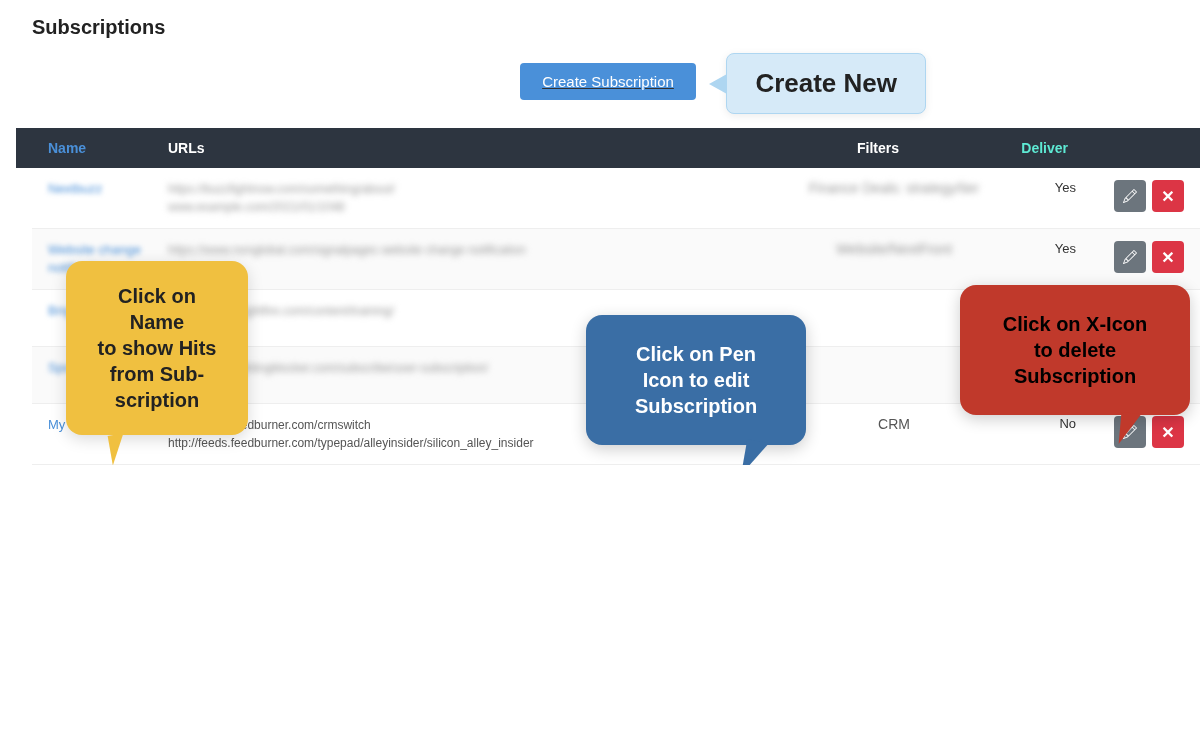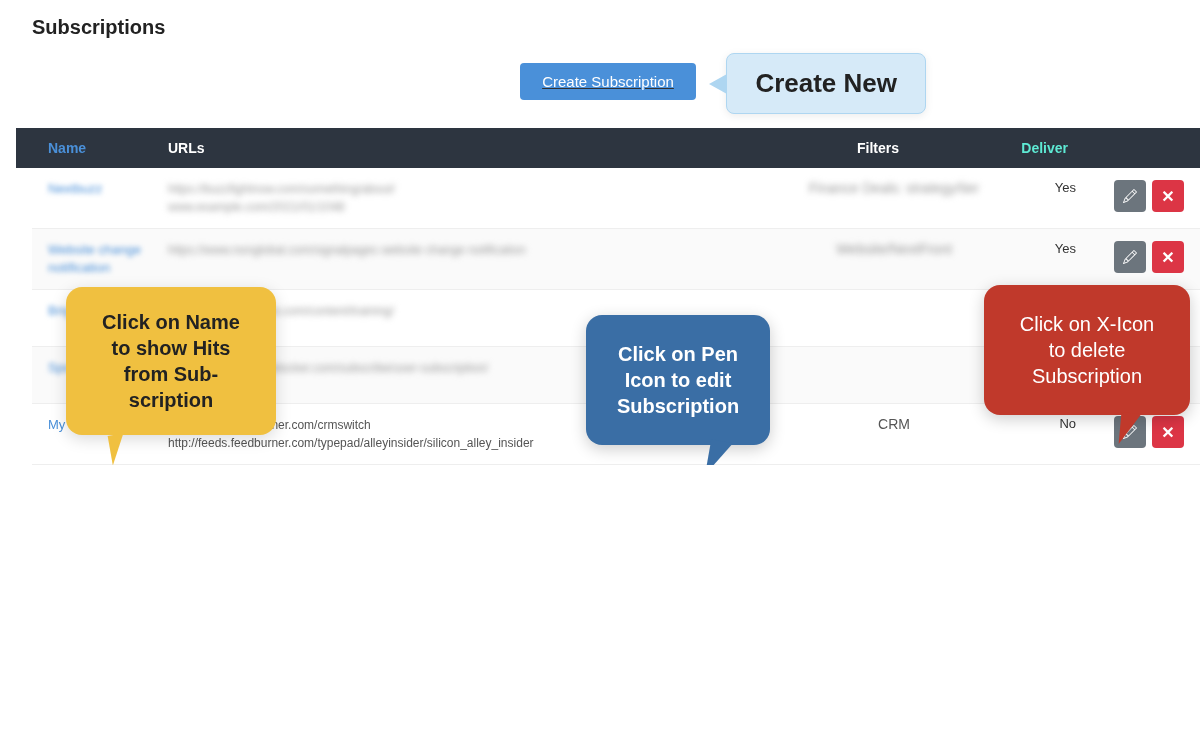--- a/index.html
+++ b/index.html
@@ -181,21 +181,21 @@
     .tooltip-yellow {
       position: absolute;
       left: 50px;
       bottom: 30px;
       background: #f0c040;
       border-radius: 16px;
       padding: 22px 26px;
       font-size: 20px;
       font-weight: 700;
       color: #222;
-      width: 210px;
+      width: 182px;
       text-align: center;
       line-height: 1.3;
       box-shadow: 0 4px 16px rgba(0,0,0,0.15);
     }
     .tooltip-yellow::after {
       content: '';
       position: absolute;
       bottom: -28px;
       left: 44px;
       border-width: 0 16px 30px 16px;
@@ -208,21 +208,21 @@
     .tooltip-blue {
       position: absolute;
       left: 570px;
       bottom: 20px;
       background: #3a6ea5;
       border-radius: 16px;
       padding: 26px 30px;
       font-size: 20px;
       font-weight: 700;
       color: #fff;
-      width: 184px;
+      width: 220px;
       text-align: center;
       line-height: 1.3;
       box-shadow: 0 4px 16px rgba(0,0,0,0.2);
     }
     .tooltip-blue::after {
       content: '';
       position: absolute;
       bottom: -32px;
       right: 40px;
       border-width: 0 0 36px 22px;
@@ -233,23 +233,23 @@
 
     
     .tooltip-red {
       position: absolute;
       right: 10px;
       bottom: 50px;
       background: #c0392b;
       border-radius: 16px;
       padding: 26px 30px;
       font-size: 20px;
-      font-weight: 400;
-      color: #ffffff;
-      width: 206px;
+      font-weight: 700;
+      color: #000000;
+      width: 230px;
       text-align: center;
       line-height: 1.3;
       box-shadow: 0 4px 16px rgba(0,0,0,0.2);
     }
     .tooltip-red::after {
       content: '';
       position: absolute;
       bottom: -30px;
       right: 50px;
       border-width: 0 0 32px 20px;

